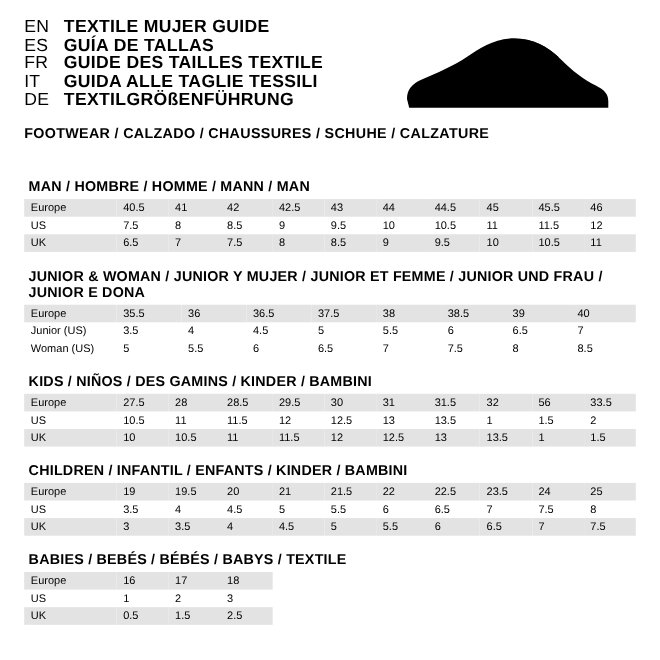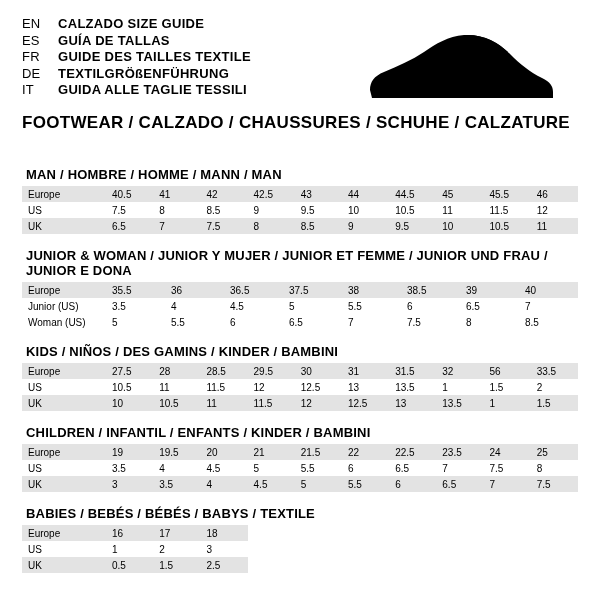--- a/index.html
+++ b/index.html
@@ -27,21 +27,21 @@
     position: relative;
     height: 92px;
   }
   .lang-list {
     width: 330px;
   }
   .lang-row {
     display: flex;
     align-items: baseline;
     height: 16.5px;
-    font-size: 13px;
+    font-size: 16px;
     letter-spacing: 0.2px;
   }
   .lang-code {
     width: 36px;
     flex: 0 0 36px;
     font-weight: 400;
   }
   .lang-title {
     font-weight: 700;
     letter-spacing: 0.3px;
@@ -49,21 +49,21 @@
 
   .shoe-art {
     position: absolute;
     right: 24px;
     top: 16px;
     width: 190px;
     height: 70px;
   }
 
   .footwear-line {
-    font-size: 17px;
+    font-size: 13px;
     font-weight: 700;
     letter-spacing: 0.3px;
     margin-top: 5px;
   }
 
   
   .sections {
     margin-top: 34px;
   }
   .section {
@@ -107,37 +107,37 @@
 </style>
 </head>
 <body>
 
 <div class="page">
 
   <div class="header">
     <div class="lang-list">
       <div class="lang-row">
         <span class="lang-code">EN</span>
-        <span class="lang-title">CALZADO SIZE GUIDE</span>
+        <span class="lang-title">TEXTILE MUJER GUIDE</span>
       </div>
       <div class="lang-row">
         <span class="lang-code">ES</span>
         <span class="lang-title">GUÍA DE TALLAS</span>
       </div>
       <div class="lang-row">
         <span class="lang-code">FR</span>
         <span class="lang-title">GUIDE DES TAILLES TEXTILE</span>
       </div>
       <div class="lang-row">
+        <span class="lang-code">IT</span>
+        <span class="lang-title">GUIDA ALLE TAGLIE TESSILI</span>
+      </div>
+      <div class="lang-row">
         <span class="lang-code">DE</span>
         <span class="lang-title">TEXTILGRÖßENFÜHRUNG</span>
-      </div>
-      <div class="lang-row">
-        <span class="lang-code">IT</span>
-        <span class="lang-title">GUIDA ALLE TAGLIE TESSILI</span>
       </div>
     </div>
 
     <div class="shoe-art">
       <svg viewBox="0 0 190 70" width="190" height="70" aria-hidden="true">
         <path fill="#000000" d="M8 66 L6 58 C6 50 10 44 20 40 C34 34 48 28 60 20 C72 12 84 4 100 3 C120 2 134 10 146 22 C156 32 166 40 178 46 C186 50 189 54 189 60 L189 66 Z"></path>
         <path fill="#000000" d="M100 3 C118 2 132 9 144 20 L120 26 C110 18 104 10 100 3 Z"></path>
       </svg>
     </div>
   </div>

